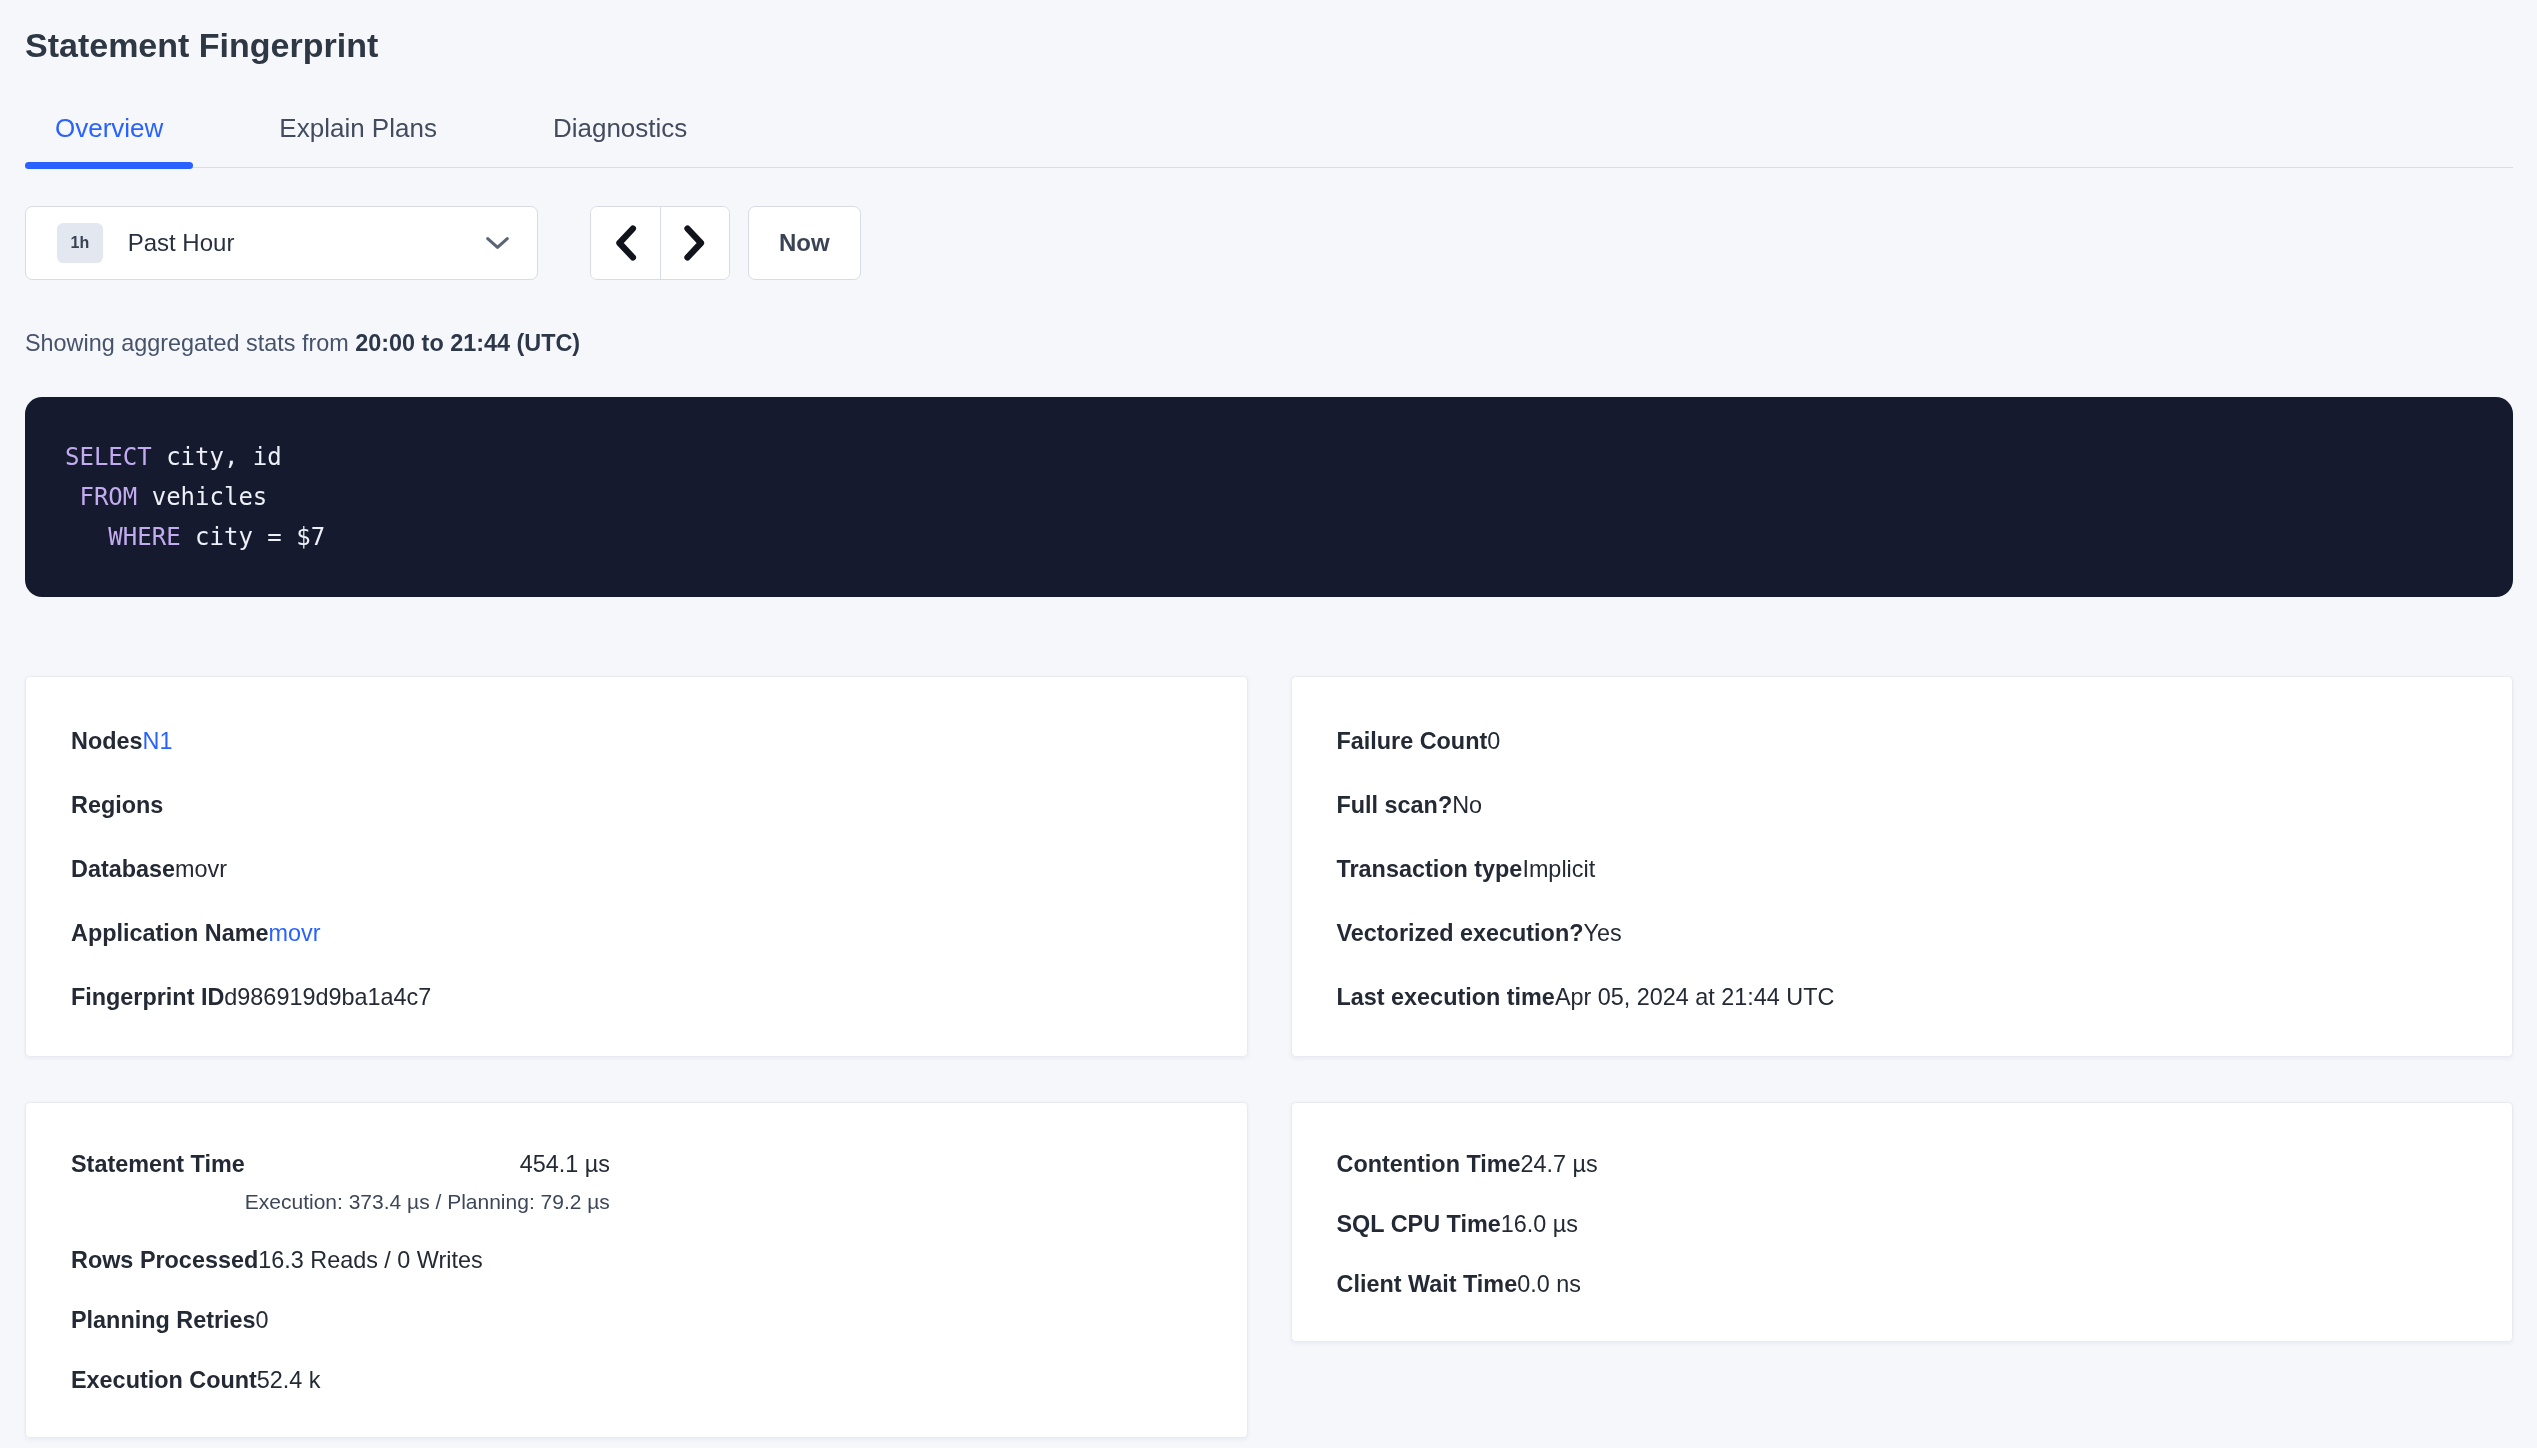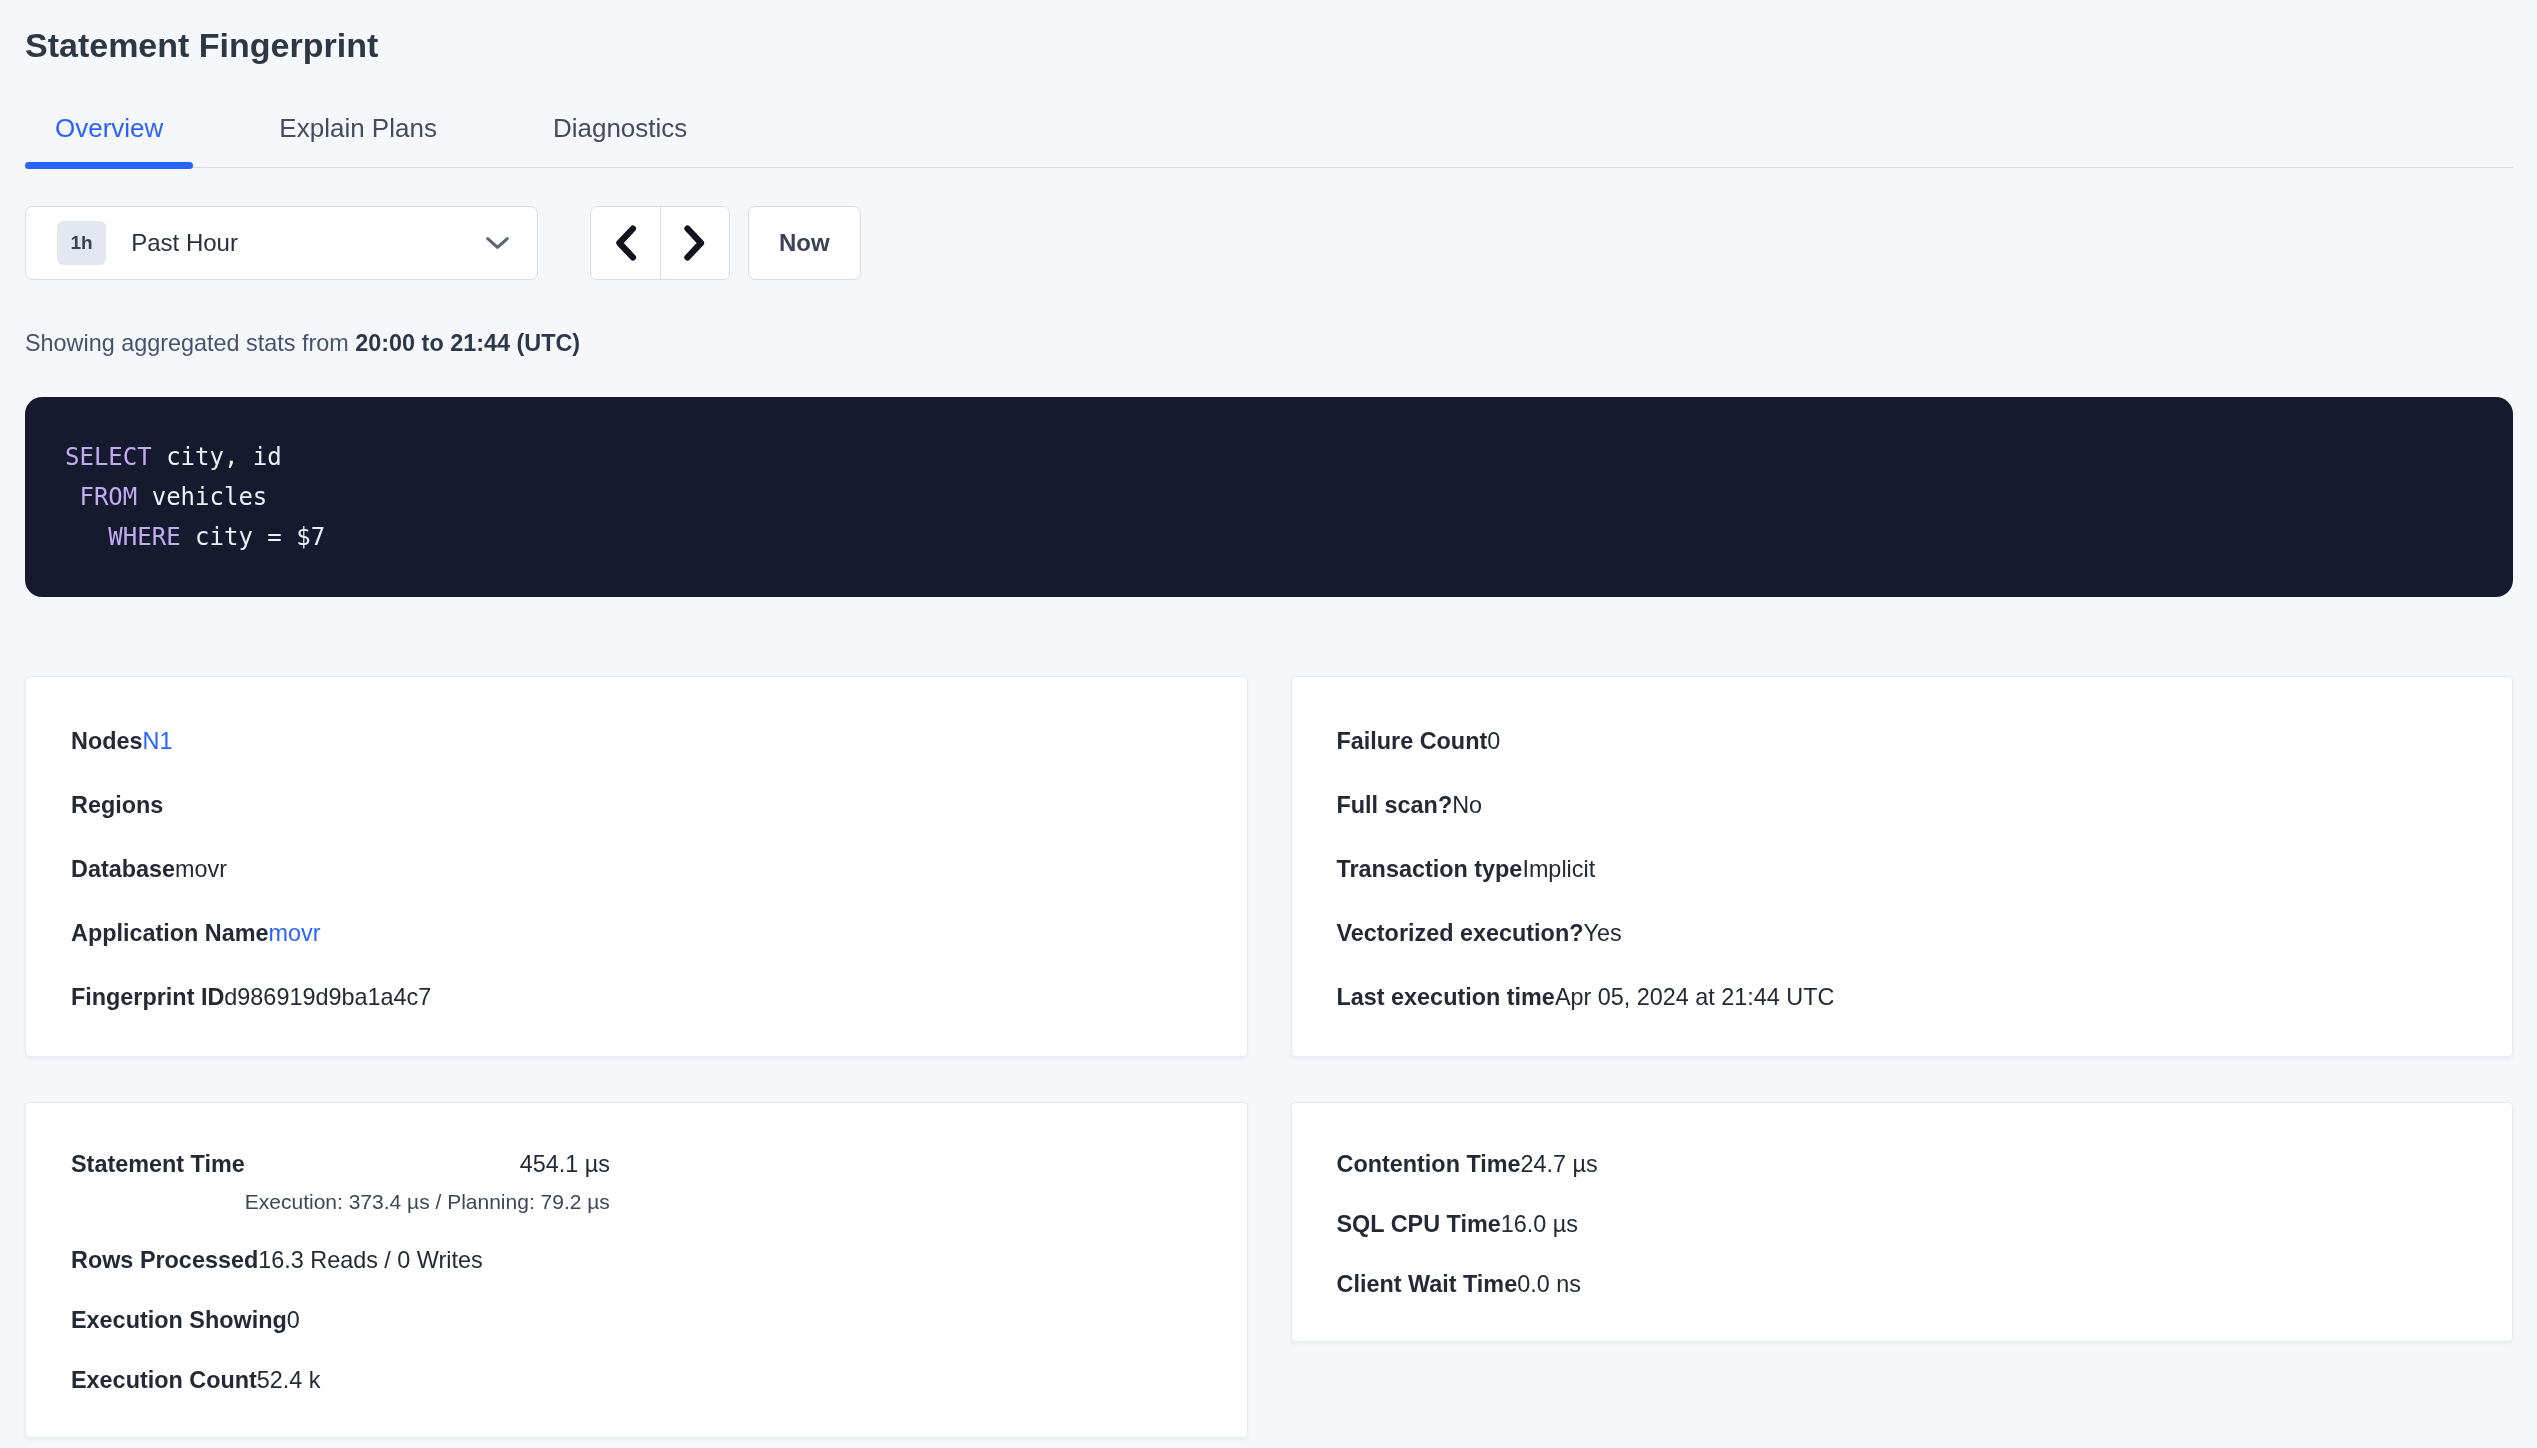--- a/index.html
+++ b/index.html
@@ -42,21 +42,21 @@
     background:var(--accent);border-radius:3.6px;
   }
 
   
   .toolbar{display:flex;align-items:stretch;margin-top:38px;height:74px;}
   .dropdown{
     width:513px;background:#fff;border:1.8px solid #d6dbe4;border-radius:7.2px;
     display:flex;align-items:center;padding:0 27px 0 31px;cursor:pointer;
   }
   .interval-badge{
-    background:#e3e7ef;color:#3a4354;font-weight:700;font-size:19px;
+    background:#e3e7ef;color:#3a4354;font-weight:700;font-size:16px;
     padding:10.8px 13.5px;border-radius:6.3px;
   }
   .dropdown-label{font-size:24px;color:#27303f;margin-left:25px;flex:1;}
   .chevron-down{width:25px;height:16px;}
   .arrow-group{
     margin-left:52px;display:flex;background:#fff;
     border:1.8px solid #d6dbe4;border-radius:7.2px;overflow:hidden;
   }
   .arrow-btn{
     width:69px;display:flex;align-items:center;justify-content:center;
@@ -207,21 +207,21 @@
           <span class="value-block">
             <div class="row-value">454.1 µs</div>
             <div class="subvalue">Execution: 373.4 µs / Planning: 79.2 µs</div>
           </span>
         </div>
         <div class="row">
           <span class="row-label">Rows Processed</span>
           <span class="row-value">16.3 Reads / 0 Writes</span>
         </div>
         <div class="row">
-          <span class="row-label">Execution Showing</span>
+          <span class="row-label">Planning Retries</span>
           <span class="row-value">0</span>
         </div>
         <div class="row">
           <span class="row-label">Execution Count</span>
           <span class="row-value">52.4 k</span>
         </div>
       </div>
     </div>
 
     <div class="card">

